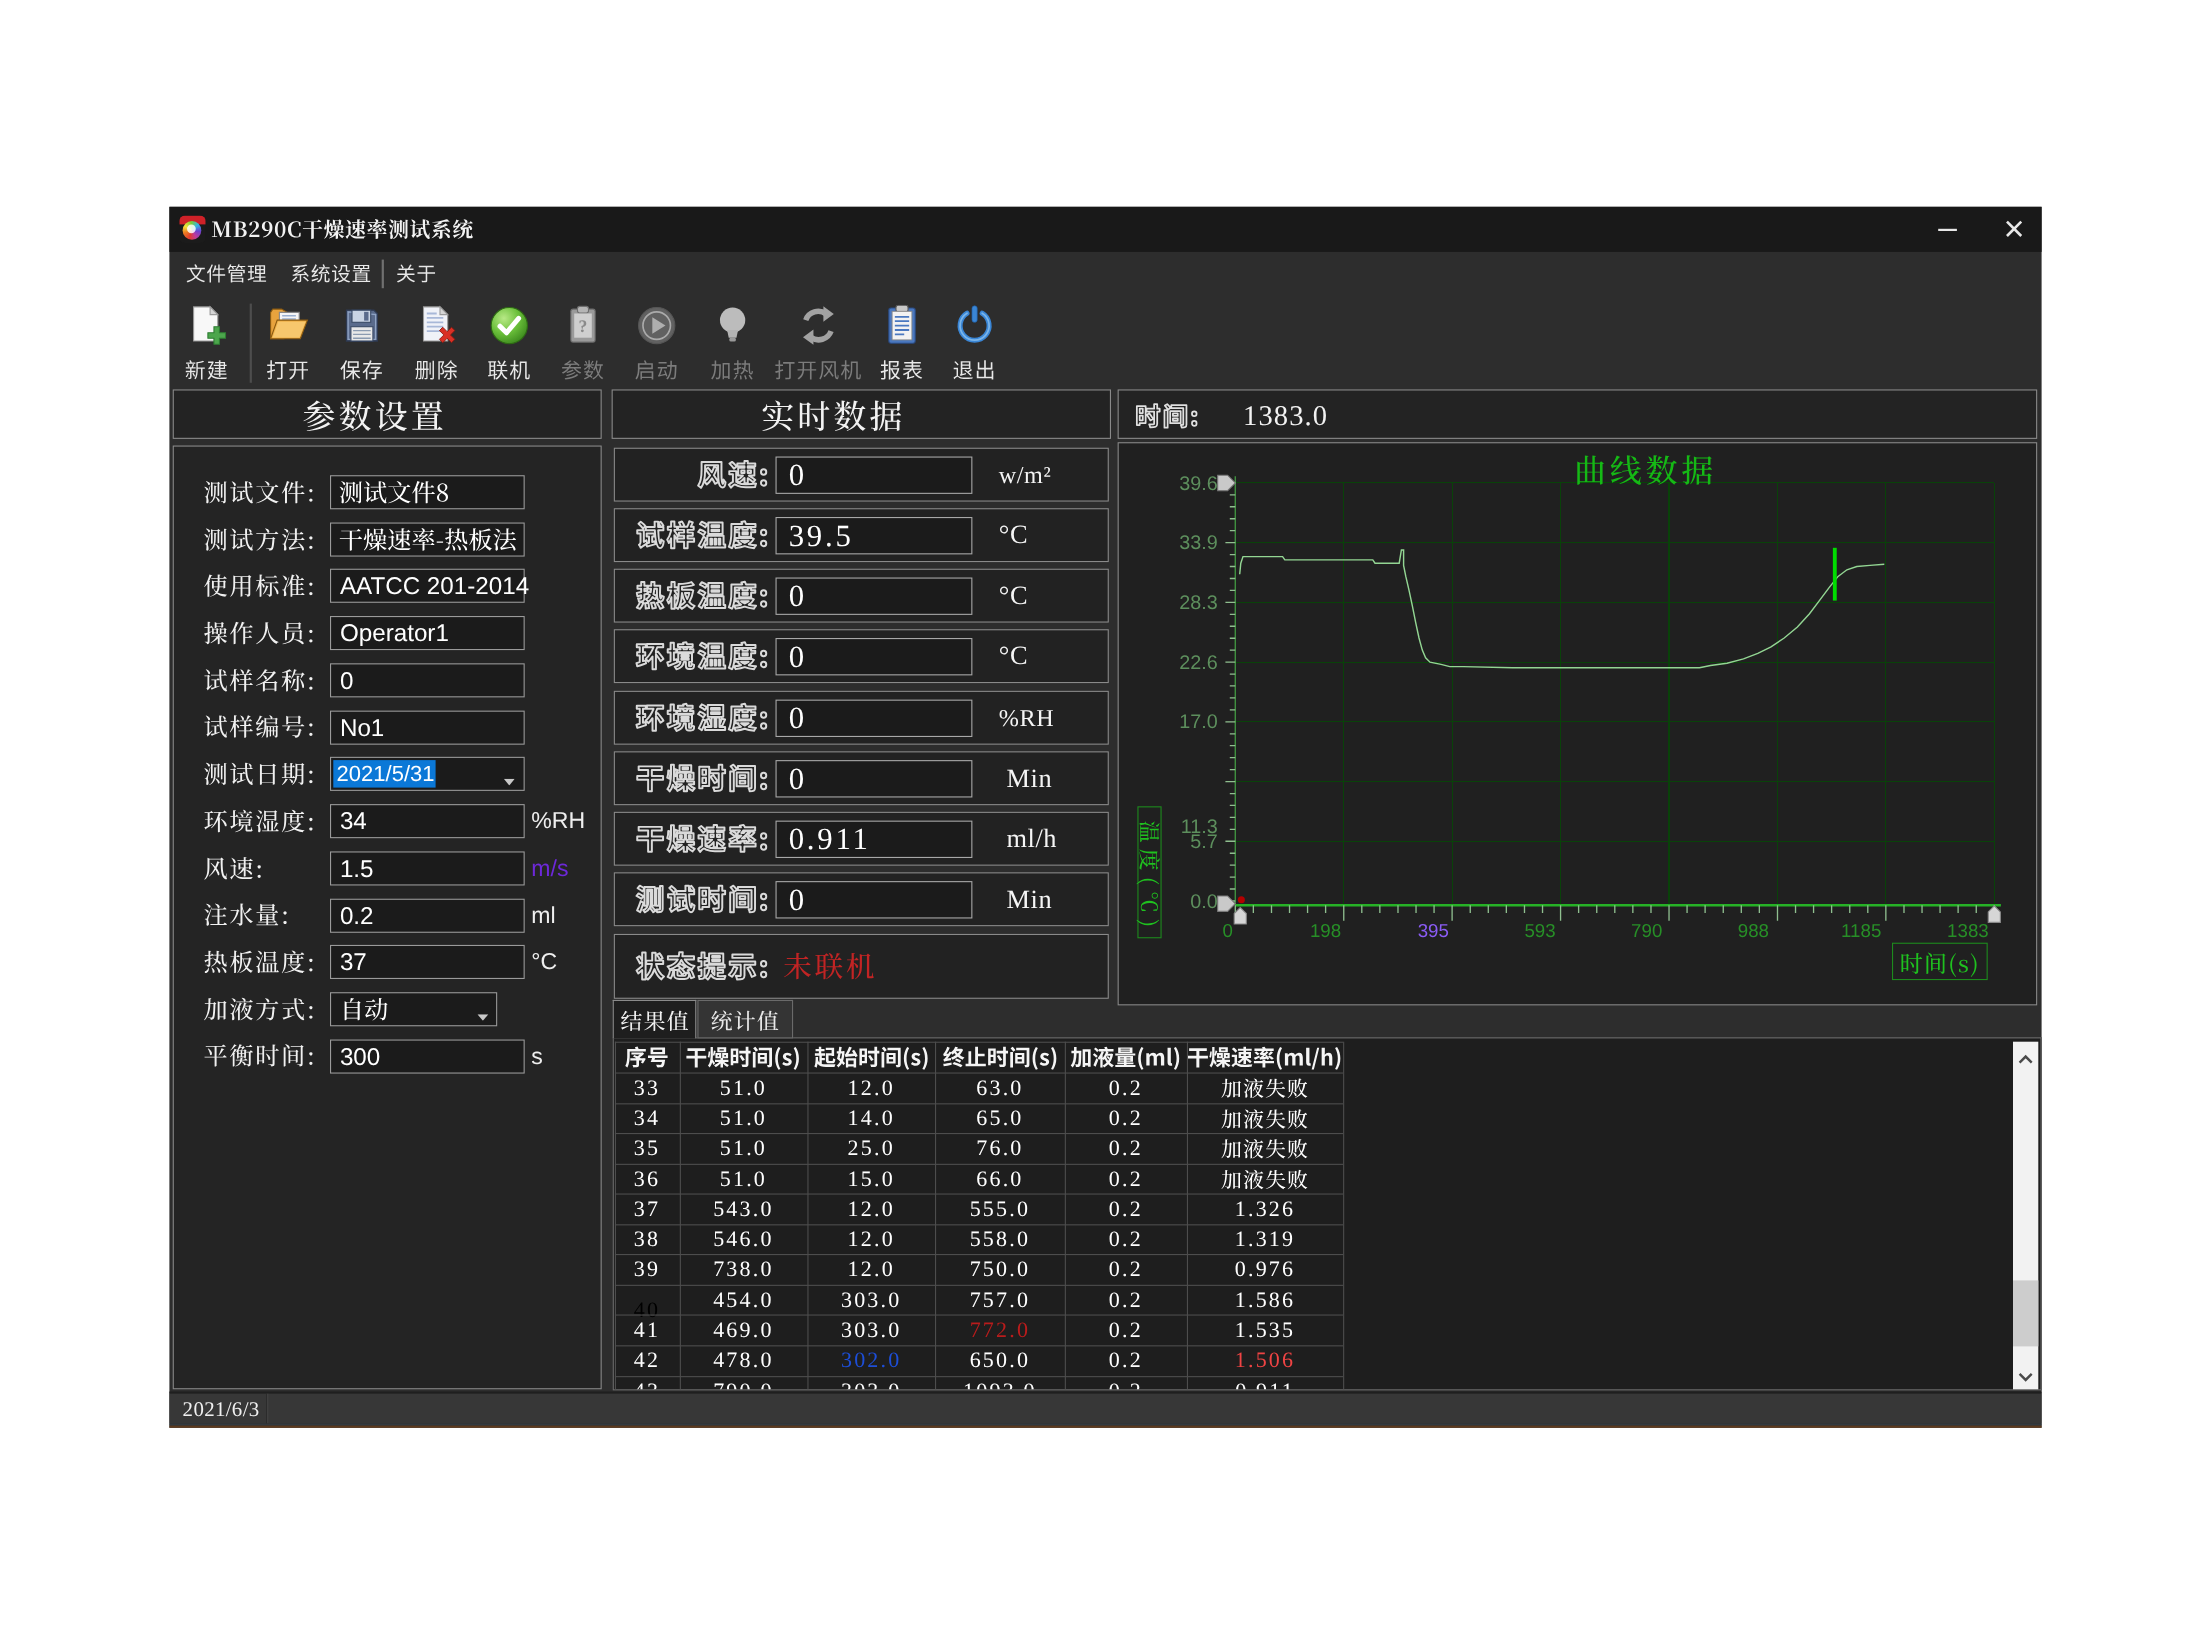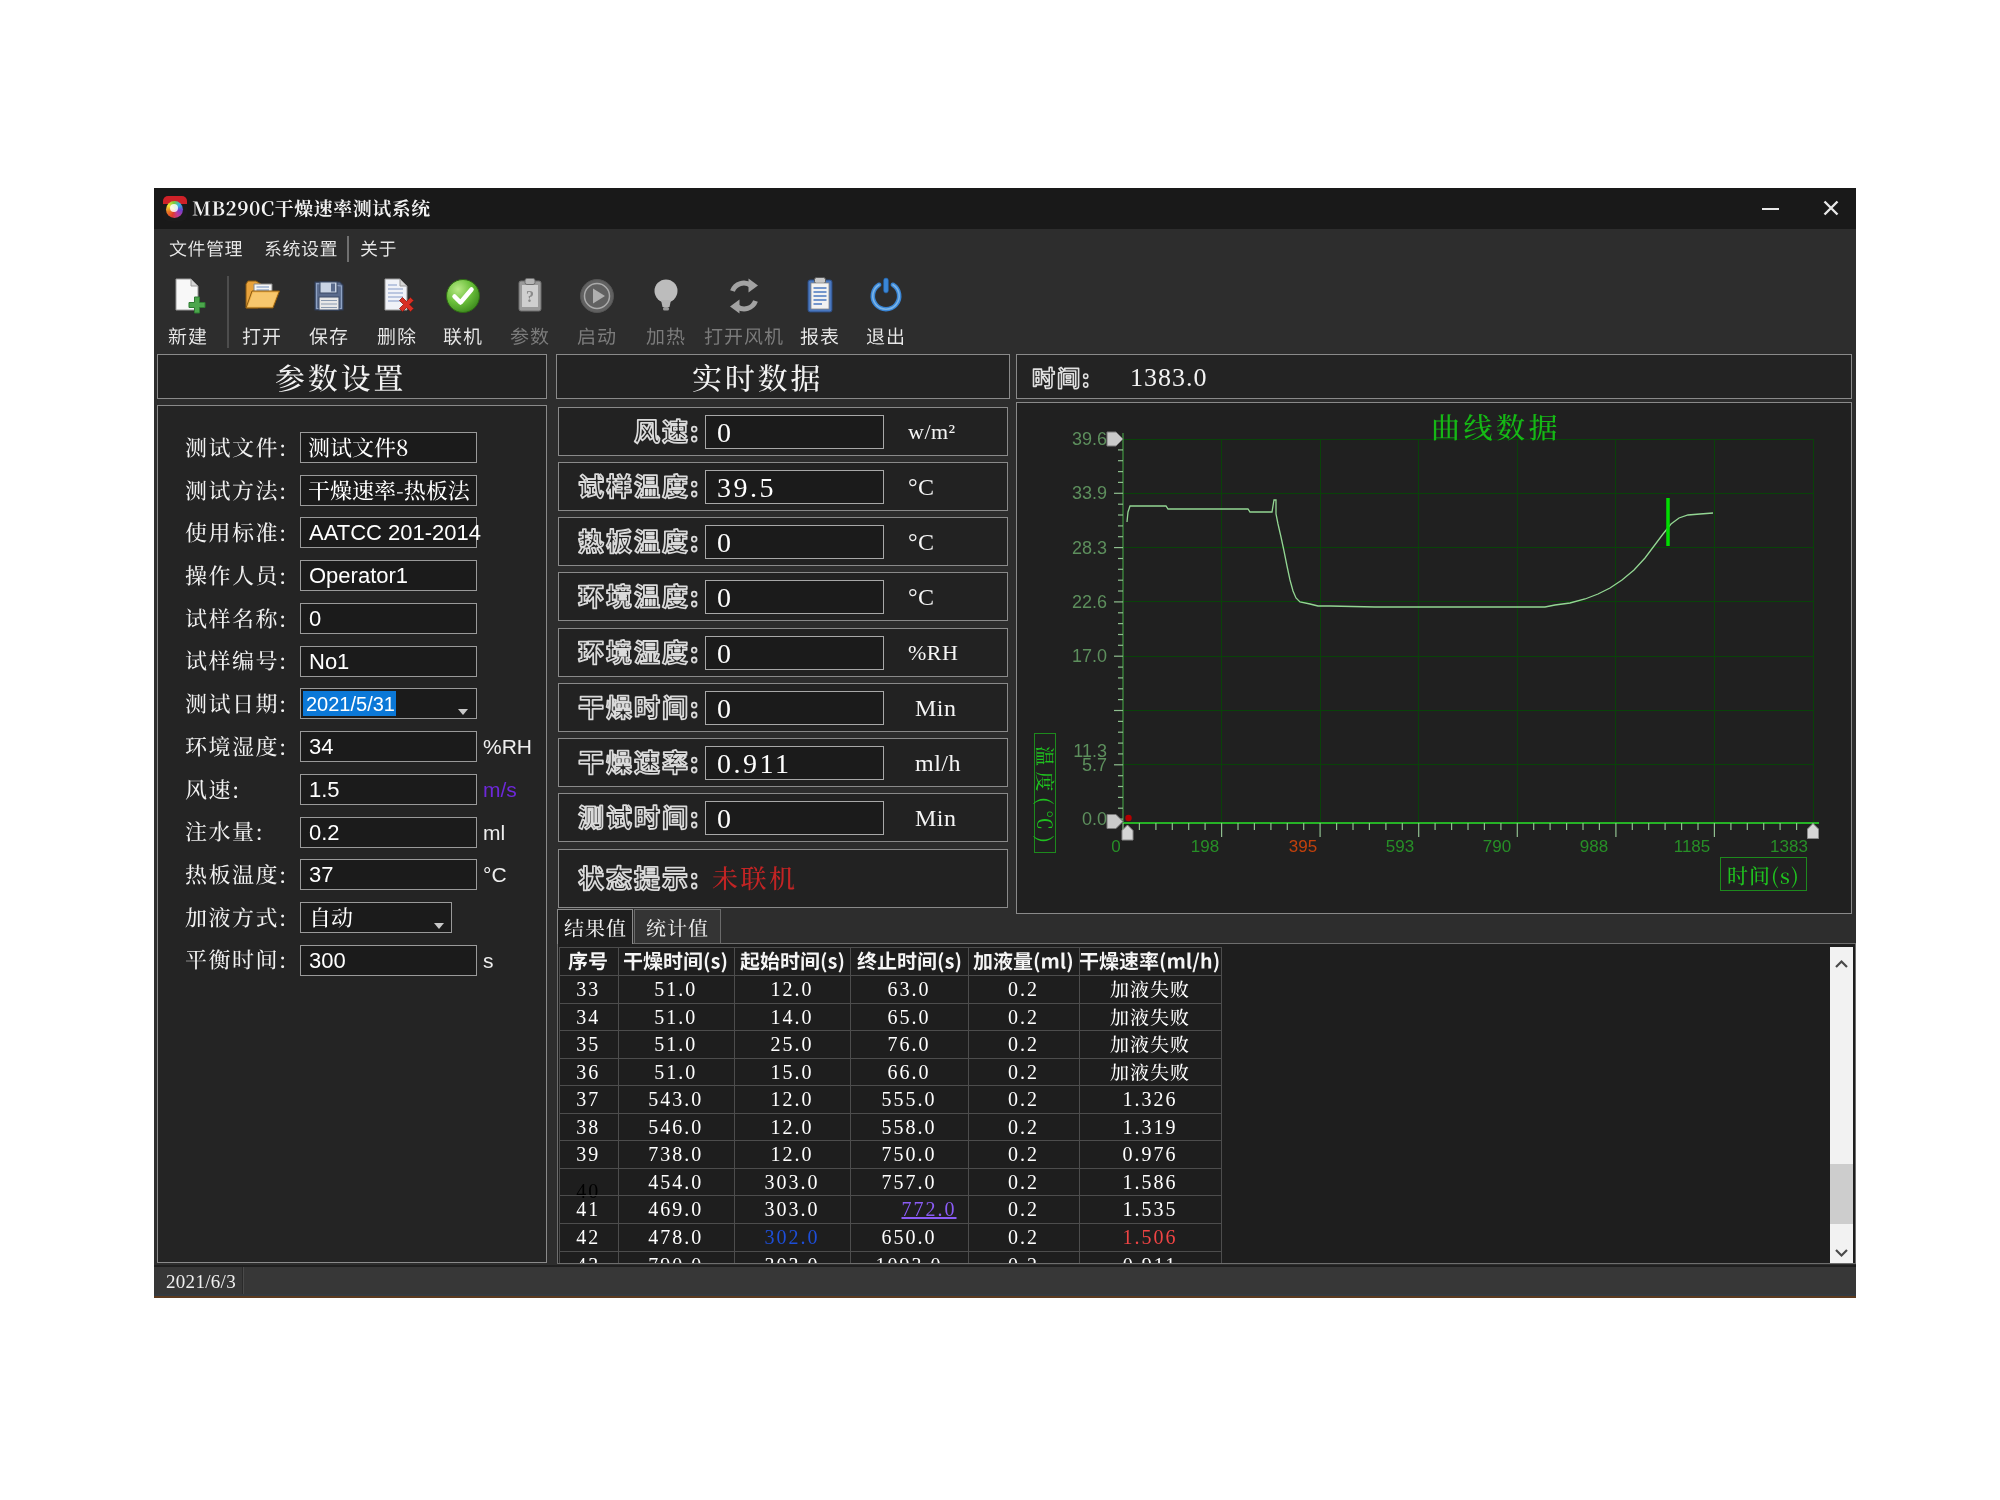--- a/index.html
+++ b/index.html
@@ -373,21 +373,21 @@
       <div style="position:absolute;top:169.3px;font:20px 'Liberation Serif',serif;color:#fff;white-space:nowrap;line-height:20px;letter-spacing:2.0px;left:593.0px;transform:translateX(-50%);">0.976</div>
       <div style="position:absolute;top:206px;font:20px 'Liberation Serif',serif;color:#000000;white-space:nowrap;line-height:20px;letter-spacing:2.0px;left:31.2px;transform:translateX(-50%);">40</div>
       <div style="position:absolute;top:196.8px;font:20px 'Liberation Serif',serif;color:#fff;white-space:nowrap;line-height:20px;letter-spacing:2.0px;left:118.8px;transform:translateX(-50%);">454.0</div>
       <div style="position:absolute;top:196.8px;font:20px 'Liberation Serif',serif;color:#fff;white-space:nowrap;line-height:20px;letter-spacing:2.0px;left:235.0px;transform:translateX(-50%);">303.0</div>
       <div style="position:absolute;top:196.8px;font:20px 'Liberation Serif',serif;color:#fff;white-space:nowrap;line-height:20px;letter-spacing:2.0px;left:352.0px;transform:translateX(-50%);">757.0</div>
       <div style="position:absolute;top:196.8px;font:20px 'Liberation Serif',serif;color:#fff;white-space:nowrap;line-height:20px;letter-spacing:2.0px;left:466.5px;transform:translateX(-50%);">0.2</div>
       <div style="position:absolute;top:196.8px;font:20px 'Liberation Serif',serif;color:#fff;white-space:nowrap;line-height:20px;letter-spacing:2.0px;left:593.0px;transform:translateX(-50%);">1.586</div>
       <div style="position:absolute;top:224.4px;font:20px 'Liberation Serif',serif;color:#fff;white-space:nowrap;line-height:20px;letter-spacing:2.0px;left:31.2px;transform:translateX(-50%);">41</div>
       <div style="position:absolute;top:224.4px;font:20px 'Liberation Serif',serif;color:#fff;white-space:nowrap;line-height:20px;letter-spacing:2.0px;left:118.8px;transform:translateX(-50%);">469.0</div>
       <div style="position:absolute;top:224.4px;font:20px 'Liberation Serif',serif;color:#fff;white-space:nowrap;line-height:20px;letter-spacing:2.0px;left:235.0px;transform:translateX(-50%);">303.0</div>
-      <div style="position:absolute;top:224.4px;font:20px 'Liberation Serif',serif;color:#8b5cf6;white-space:nowrap;line-height:20px;letter-spacing:2.0px;left:372px;transform:translateX(-50%);text-decoration:underline;">772.0</div>
+      <div style="position:absolute;top:224.4px;font:20px 'Liberation Serif',serif;color:#b91c1c;white-space:nowrap;line-height:20px;letter-spacing:2.0px;left:352.0px;transform:translateX(-50%);">772.0</div>
       <div style="position:absolute;top:224.4px;font:20px 'Liberation Serif',serif;color:#fff;white-space:nowrap;line-height:20px;letter-spacing:2.0px;left:466.5px;transform:translateX(-50%);">0.2</div>
       <div style="position:absolute;top:224.4px;font:20px 'Liberation Serif',serif;color:#fff;white-space:nowrap;line-height:20px;letter-spacing:2.0px;left:593.0px;transform:translateX(-50%);">1.535</div>
       <div style="position:absolute;top:252.0px;font:20px 'Liberation Serif',serif;color:#fff;white-space:nowrap;line-height:20px;letter-spacing:2.0px;left:31.2px;transform:translateX(-50%);">42</div>
       <div style="position:absolute;top:252.0px;font:20px 'Liberation Serif',serif;color:#fff;white-space:nowrap;line-height:20px;letter-spacing:2.0px;left:118.8px;transform:translateX(-50%);">478.0</div>
       <div style="position:absolute;top:252.0px;font:20px 'Liberation Serif',serif;color:#1d4ed8;white-space:nowrap;line-height:20px;letter-spacing:2.0px;left:235.0px;transform:translateX(-50%);">302.0</div>
       <div style="position:absolute;top:252.0px;font:20px 'Liberation Serif',serif;color:#fff;white-space:nowrap;line-height:20px;letter-spacing:2.0px;left:352.0px;transform:translateX(-50%);">650.0</div>
       <div style="position:absolute;top:252.0px;font:20px 'Liberation Serif',serif;color:#fff;white-space:nowrap;line-height:20px;letter-spacing:2.0px;left:466.5px;transform:translateX(-50%);">0.2</div>
       <div style="position:absolute;top:252.0px;font:20px 'Liberation Serif',serif;color:#ef4444;white-space:nowrap;line-height:20px;letter-spacing:2.0px;left:593.0px;transform:translateX(-50%);">1.506</div>
       <div style="position:absolute;top:279.5px;font:20px 'Liberation Serif',serif;color:#fff;white-space:nowrap;line-height:20px;letter-spacing:2.0px;left:31.2px;transform:translateX(-50%);">43</div>
       <div style="position:absolute;top:279.5px;font:20px 'Liberation Serif',serif;color:#fff;white-space:nowrap;line-height:20px;letter-spacing:2.0px;left:118.8px;transform:translateX(-50%);">790.0</div>
@@ -531,21 +531,21 @@
     <div style="position:absolute;top:430.0px;font:18px 'Liberation Sans',sans-serif;color:#5d8f5d;white-space:nowrap;line-height:18px;right:893.0px;">39.6</div>
     <div style="position:absolute;top:484.3px;font:18px 'Liberation Sans',sans-serif;color:#5d8f5d;white-space:nowrap;line-height:18px;right:893.0px;">33.9</div>
     <div style="position:absolute;top:538.6px;font:18px 'Liberation Sans',sans-serif;color:#5d8f5d;white-space:nowrap;line-height:18px;right:893.0px;">28.3</div>
     <div style="position:absolute;top:592.9px;font:18px 'Liberation Sans',sans-serif;color:#5d8f5d;white-space:nowrap;line-height:18px;right:893.0px;">22.6</div>
     <div style="position:absolute;top:647.2px;font:18px 'Liberation Sans',sans-serif;color:#5d8f5d;white-space:nowrap;line-height:18px;right:893.0px;">17.0</div>
     <div style="position:absolute;top:701.5px;font:18px 'Liberation Sans',sans-serif;color:#5d8f5d;white-space:nowrap;line-height:18px;right:893.0px;margin-top:40px;">11.3</div>
     <div style="position:absolute;top:755.8px;font:18px 'Liberation Sans',sans-serif;color:#5d8f5d;white-space:nowrap;line-height:18px;right:893.0px;">5.7</div>
     <div style="position:absolute;top:810.1px;font:18px 'Liberation Sans',sans-serif;color:#5d8f5d;white-space:nowrap;line-height:18px;right:893.0px;">0.0</div>
     <div style="position:absolute;top:838.0px;font:17px 'Liberation Sans',sans-serif;color:#278f27;white-space:nowrap;line-height:17px;left:1116.0px;transform:translateX(-50%);">0</div>
     <div style="position:absolute;top:838.0px;font:17px 'Liberation Sans',sans-serif;color:#278f27;white-space:nowrap;line-height:17px;left:1205.0px;transform:translateX(-50%);">198</div>
-    <div style="position:absolute;top:838.0px;font:17px 'Liberation Sans',sans-serif;color:#c2410c;white-space:nowrap;line-height:17px;left:1303.0px;transform:translateX(-50%);">395</div>
+    <div style="position:absolute;top:838.0px;font:17px 'Liberation Sans',sans-serif;color:#8b5cf6;white-space:nowrap;line-height:17px;left:1303.0px;transform:translateX(-50%);">395</div>
     <div style="position:absolute;top:838.0px;font:17px 'Liberation Sans',sans-serif;color:#278f27;white-space:nowrap;line-height:17px;left:1400.0px;transform:translateX(-50%);">593</div>
     <div style="position:absolute;top:838.0px;font:17px 'Liberation Sans',sans-serif;color:#278f27;white-space:nowrap;line-height:17px;left:1497.0px;transform:translateX(-50%);">790</div>
     <div style="position:absolute;top:838.0px;font:17px 'Liberation Sans',sans-serif;color:#278f27;white-space:nowrap;line-height:17px;left:1594.0px;transform:translateX(-50%);">988</div>
     <div style="position:absolute;top:838.0px;font:17px 'Liberation Sans',sans-serif;color:#278f27;white-space:nowrap;line-height:17px;left:1692.0px;transform:translateX(-50%);">1185</div>
     <div style="position:absolute;top:838.0px;font:17px 'Liberation Sans',sans-serif;color:#278f27;white-space:nowrap;line-height:17px;left:1789.0px;transform:translateX(-50%);">1383</div>
     <svg class="t" style="left:1431.0px;top:406.7px" width="130.0" height="41.2">
       <path transform="translate(0,31.3)" d="M9.8 -24.1 13.1 -23.8Q13 -23.5 12.8 -23.3Q12.6 -23 12 -23V-0.3H9.8ZM16.6 -24.1 19.9 -23.8Q19.8 -23.5 19.6 -23.3Q19.4 -23 18.8 -23V-0.3H16.6ZM2.9 -17.7V-18.8L5.4 -17.7H24.3V-16.8H5.2V1.4Q5.2 1.6 4.9 1.8Q4.7 2 4.2 2.1Q3.8 2.3 3.3 2.3H2.9ZM23.5 -17.7H23.3L24.5 -19L27.1 -17Q27 -16.8 26.6 -16.7Q26.3 -16.5 25.9 -16.4V1.3Q25.9 1.4 25.6 1.6Q25.2 1.8 24.8 1.9Q24.3 2.1 23.9 2.1H23.5ZM4 -0.8H24.4V0H4ZM4 -9.5H24.4V-8.7H4Z M45 -17.6Q44.8 -17.3 44.4 -17.2Q44 -17.1 43.3 -17.4L44.1 -17.6Q43.4 -16.5 42.4 -15.2Q41.3 -13.9 40 -12.5Q38.7 -11.2 37.3 -9.9Q36 -8.7 34.7 -7.7L34.6 -8H35.9Q35.8 -6.9 35.4 -6.3Q35.1 -5.7 34.7 -5.5L33.4 -8.4Q33.4 -8.4 33.8 -8.5Q34.1 -8.6 34.3 -8.7Q35.3 -9.6 36.5 -10.9Q37.6 -12.2 38.7 -13.8Q39.7 -15.3 40.6 -16.8Q41.5 -18.2 42 -19.3ZM41.9 -22.8Q41.8 -22.5 41.4 -22.4Q41 -22.2 40.2 -22.5L41.1 -22.7Q40.6 -21.8 39.8 -20.7Q39.1 -19.7 38.2 -18.6Q37.3 -17.5 36.3 -16.5Q35.4 -15.5 34.5 -14.8L34.5 -15.1H35.7Q35.6 -14 35.3 -13.4Q34.9 -12.7 34.5 -12.5L33.3 -15.5Q33.3 -15.5 33.6 -15.6Q34 -15.7 34.1 -15.8Q34.8 -16.4 35.4 -17.5Q36.1 -18.5 36.8 -19.7Q37.4 -21 37.9 -22.1Q38.4 -23.3 38.7 -24.2ZM33.6 -2.3Q34.7 -2.5 36.5 -2.9Q38.3 -3.4 40.4 -3.9Q42.6 -4.5 44.8 -5.1L44.9 -4.8Q43.3 -3.8 41 -2.7Q38.7 -1.5 35.7 -0.1Q35.5 0.5 35 0.7ZM33.9 -8.3Q34.8 -8.3 36.3 -8.5Q37.8 -8.7 39.7 -8.9Q41.7 -9.1 43.7 -9.3L43.7 -8.9Q42.4 -8.4 40 -7.6Q37.6 -6.7 34.8 -5.9ZM33.7 -15.3Q34.4 -15.3 35.6 -15.3Q36.8 -15.3 38.3 -15.4Q39.8 -15.4 41.3 -15.5L41.3 -15Q40.3 -14.7 38.5 -14.1Q36.7 -13.5 34.6 -13ZM59.1 -9Q58.9 -8.8 58.7 -8.7Q58.4 -8.6 57.9 -8.7Q55.7 -5.9 53.2 -3.9Q50.6 -1.9 47.7 -0.5Q44.8 0.9 41.5 1.8L41.3 1.3Q44.3 0.1 46.9 -1.6Q49.6 -3.2 51.9 -5.5Q54.1 -7.7 56 -10.8ZM57.6 -14.1Q57.6 -14.1 57.9 -13.9Q58.2 -13.7 58.7 -13.4Q59.2 -13.1 59.7 -12.8Q60.2 -12.5 60.7 -12.2Q60.7 -12 60.5 -11.8Q60.3 -11.6 60 -11.6L43.9 -9.4L43.5 -10.2L56.3 -12ZM56.4 -19.5Q56.4 -19.5 56.7 -19.3Q57 -19.1 57.5 -18.8Q58 -18.6 58.5 -18.2Q59 -17.9 59.5 -17.6Q59.4 -17.3 59.2 -17.2Q59 -17 58.8 -17L44.6 -15.3L44.3 -16.1L55 -17.4ZM51.8 -23.6Q53.5 -23.4 54.5 -22.9Q55.5 -22.4 56 -21.9Q56.5 -21.3 56.5 -20.7Q56.6 -20.2 56.3 -19.8Q56.1 -19.4 55.6 -19.3Q55.1 -19.2 54.6 -19.5Q54.3 -20.2 53.8 -20.9Q53.3 -21.6 52.7 -22.3Q52.1 -23 51.5 -23.4ZM51.5 -24Q51.4 -23.7 51.2 -23.5Q51 -23.3 50.4 -23.2Q50.4 -19.7 50.6 -16.4Q50.9 -13 51.7 -10.1Q52.5 -7.2 53.9 -4.9Q55.3 -2.6 57.7 -1.2Q58 -0.9 58.3 -0.9Q58.5 -1 58.7 -1.4Q59 -1.9 59.4 -2.9Q59.8 -3.9 60.1 -4.8L60.5 -4.7L59.9 -0.2Q60.7 0.7 60.8 1.2Q60.9 1.6 60.7 1.9Q60.4 2.3 59.9 2.4Q59.4 2.5 58.8 2.3Q58.2 2.1 57.6 1.8Q57 1.5 56.4 1.1Q53.8 -0.6 52.2 -3.2Q50.5 -5.8 49.6 -9.1Q48.7 -12.5 48.4 -16.3Q48 -20.2 48 -24.4Z M77.8 -8.6V-7.7H66.4L66.2 -8.6ZM76.6 -8.6 77.9 -9.8 80.1 -7.8Q79.8 -7.5 79 -7.5Q78.1 -5 76.5 -3Q74.9 -1.1 72.5 0.3Q70.1 1.6 66.6 2.3L66.4 1.9Q71 0.4 73.5 -2.2Q76 -4.7 76.9 -8.6ZM68.1 -4.5Q70.7 -4.4 72.5 -4.1Q74.4 -3.7 75.6 -3.2Q76.8 -2.8 77.4 -2.2Q78.1 -1.6 78.3 -1.1Q78.6 -0.6 78.4 -0.2Q78.3 0.2 77.9 0.4Q77.5 0.5 77 0.4Q76.3 -0.4 75.2 -1.1Q74.1 -1.8 72.8 -2.4Q71.5 -2.9 70.2 -3.4Q68.9 -3.8 67.7 -4ZM67.7 -4Q68.2 -4.7 68.8 -5.7Q69.4 -6.7 69.9 -7.8Q70.5 -8.9 71 -9.9Q71.5 -10.9 71.7 -11.5L74.7 -10.5Q74.6 -10.3 74.3 -10.1Q74 -9.9 73.1 -10.1L73.7 -10.4Q73.3 -9.6 72.7 -8.5Q72 -7.3 71.3 -6.1Q70.6 -4.8 69.9 -3.9ZM90.7 -19.7Q90.7 -19.7 90.9 -19.5Q91.2 -19.3 91.6 -18.9Q92 -18.6 92.5 -18.2Q93 -17.8 93.4 -17.4Q93.2 -17 92.6 -17H82.5V-17.8H89.1ZM86.5 -23.5Q86.5 -23.2 86.2 -23.1Q86 -22.9 85.5 -22.9Q84.6 -19 83.2 -15.6Q81.8 -12.3 79.7 -9.9L79.3 -10.2Q80.2 -12 80.9 -14.3Q81.6 -16.6 82.2 -19.2Q82.7 -21.7 83 -24.3ZM90.8 -17.8Q90.5 -14.2 89.7 -11.2Q88.9 -8.1 87.3 -5.6Q85.8 -3.1 83.3 -1.1Q80.8 0.9 77 2.3L76.8 1.9Q79.9 0.3 82 -1.8Q84.1 -3.9 85.4 -6.3Q86.7 -8.8 87.3 -11.7Q88 -14.5 88.2 -17.8ZM82.3 -17.2Q82.9 -13.3 84.2 -10Q85.5 -6.6 87.8 -4Q90 -1.4 93.3 0.3L93.2 0.6Q92.4 0.7 91.9 1.1Q91.3 1.6 91.1 2.4Q88.1 0.4 86.3 -2.5Q84.4 -5.3 83.4 -8.9Q82.4 -12.4 81.9 -16.5ZM79.9 -22.5Q79.8 -22.2 79.5 -22.1Q79.3 -21.9 78.8 -22Q78.1 -21.1 77.4 -20.3Q76.6 -19.4 75.9 -18.8L75.4 -19Q75.8 -19.9 76.2 -21.1Q76.7 -22.3 77 -23.5ZM67.7 -23.2Q69 -22.8 69.8 -22.2Q70.5 -21.6 70.8 -21.1Q71.1 -20.5 71.1 -20Q71 -19.5 70.7 -19.2Q70.4 -18.9 70 -18.9Q69.6 -18.8 69.2 -19.2Q69.1 -20.2 68.5 -21.3Q68 -22.4 67.4 -23ZM74.1 -17.1Q75.9 -16.6 77 -16.1Q78.1 -15.5 78.6 -14.8Q79.2 -14.2 79.3 -13.6Q79.4 -13 79.2 -12.6Q79 -12.2 78.5 -12.1Q78.1 -12 77.6 -12.4Q77.3 -13.1 76.6 -13.9Q76 -14.8 75.3 -15.5Q74.5 -16.3 73.9 -16.8ZM74.1 -17.8Q72.9 -15.6 70.8 -13.8Q68.8 -12.1 66.2 -10.8L65.9 -11.3Q67.9 -12.6 69.3 -14.5Q70.8 -16.3 71.6 -18.3H74.1ZM75.4 -24.1Q75.4 -23.8 75.2 -23.6Q74.9 -23.4 74.4 -23.3V-12Q74.4 -11.9 74.1 -11.8Q73.9 -11.6 73.5 -11.5Q73.1 -11.3 72.7 -11.3H72.2V-24.4ZM78.8 -20Q78.8 -20 79.2 -19.7Q79.6 -19.4 80.1 -18.9Q80.7 -18.4 81.1 -17.9Q81 -17.5 80.4 -17.5H66.5L66.3 -18.3H77.5Z M108.9 -22.3V-22.6V-23.4L111.5 -22.3H111.1V-15.3Q111.1 -13.3 111 -11.1Q110.9 -8.9 110.4 -6.6Q109.9 -4.3 108.9 -2.1Q107.8 0 106 1.9L105.6 1.6Q107.1 -0.9 107.8 -3.7Q108.5 -6.6 108.7 -9.5Q108.9 -12.4 108.9 -15.2ZM110.5 -22.3H122.9V-21.5H110.5ZM110.5 -17.2H122.9V-16.4H110.5ZM112.4 -0.4H122.8V0.4H112.4ZM121.8 -22.3H121.5L122.7 -23.5L125.1 -21.7Q124.9 -21.6 124.7 -21.4Q124.4 -21.3 124 -21.2V-16.2Q124 -16.1 123.7 -15.9Q123.4 -15.7 123 -15.6Q122.5 -15.5 122.2 -15.5H121.8ZM116.3 -16.1 119.5 -15.7Q119.4 -15.5 119.2 -15.3Q119 -15.1 118.5 -15V-6.4H116.3ZM111.4 -6.8V-7.8L113.7 -6.8H122.7V-5.9H113.6V1.6Q113.6 1.7 113.3 1.9Q113 2.1 112.6 2.2Q112.1 2.3 111.7 2.3H111.4ZM121.6 -6.8H121.3L122.5 -8.1L125.1 -6.1Q125 -5.9 124.6 -5.8Q124.3 -5.6 123.9 -5.5V1.5Q123.9 1.6 123.5 1.8Q123.2 1.9 122.8 2.1Q122.3 2.2 122 2.2H121.6ZM110.3 -12.1H121.4L122.8 -14Q122.8 -14 123.1 -13.8Q123.4 -13.6 123.8 -13.2Q124.2 -12.9 124.7 -12.5Q125.1 -12.1 125.5 -11.7Q125.4 -11.3 124.7 -11.3H110.3ZM98.6 -17.7H105.2L106.4 -19.6Q106.4 -19.6 106.6 -19.3Q106.9 -19.1 107.2 -18.8Q107.6 -18.4 107.9 -18Q108.3 -17.7 108.6 -17.3Q108.5 -16.8 107.9 -16.8H98.8ZM102.5 -24.4 105.8 -24.1Q105.7 -23.8 105.5 -23.5Q105.2 -23.3 104.7 -23.3V-0.7Q104.7 0.1 104.5 0.8Q104.3 1.4 103.7 1.8Q103 2.2 101.6 2.4Q101.5 1.8 101.4 1.4Q101.3 1 101 0.7Q100.7 0.4 100.2 0.2Q99.7 0 98.9 -0.1V-0.6Q98.9 -0.6 99.3 -0.5Q99.6 -0.5 100.2 -0.5Q100.7 -0.4 101.2 -0.4Q101.7 -0.4 101.9 -0.4Q102.2 -0.4 102.3 -0.5Q102.5 -0.6 102.5 -0.9ZM98.2 -9.5Q99 -9.7 100.6 -10.2Q102.2 -10.6 104.3 -11.3Q106.3 -11.9 108.4 -12.6L108.5 -12.2Q107.1 -11.4 104.9 -10.1Q102.8 -8.9 99.9 -7.4Q99.8 -6.8 99.3 -6.7Z" fill="#15b915"></path>
     </svg>
     <div style="position:absolute;left:1034.0px;top:733.0px;width:22.0px;height:120.0px;background:none;border:1px solid #1d8a1d;box-sizing:border-box;"></div>
     <svg class="t" style="left:1058.5px;top:746.0px;transform:rotate(90deg);transform-origin:0 0" width="102.5" height="28.4">

